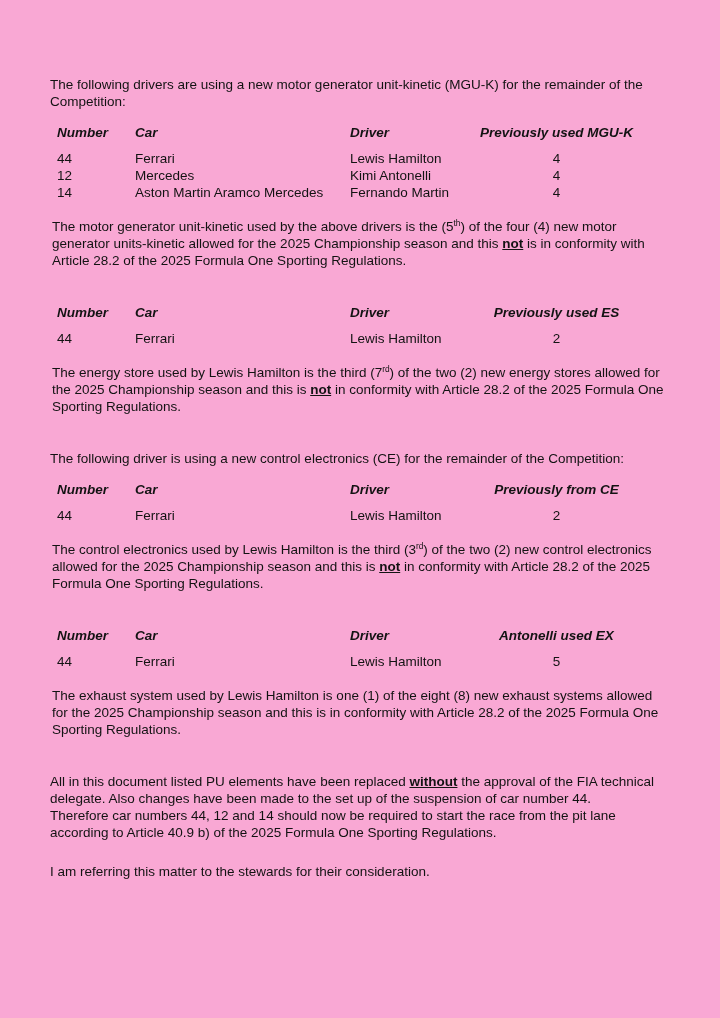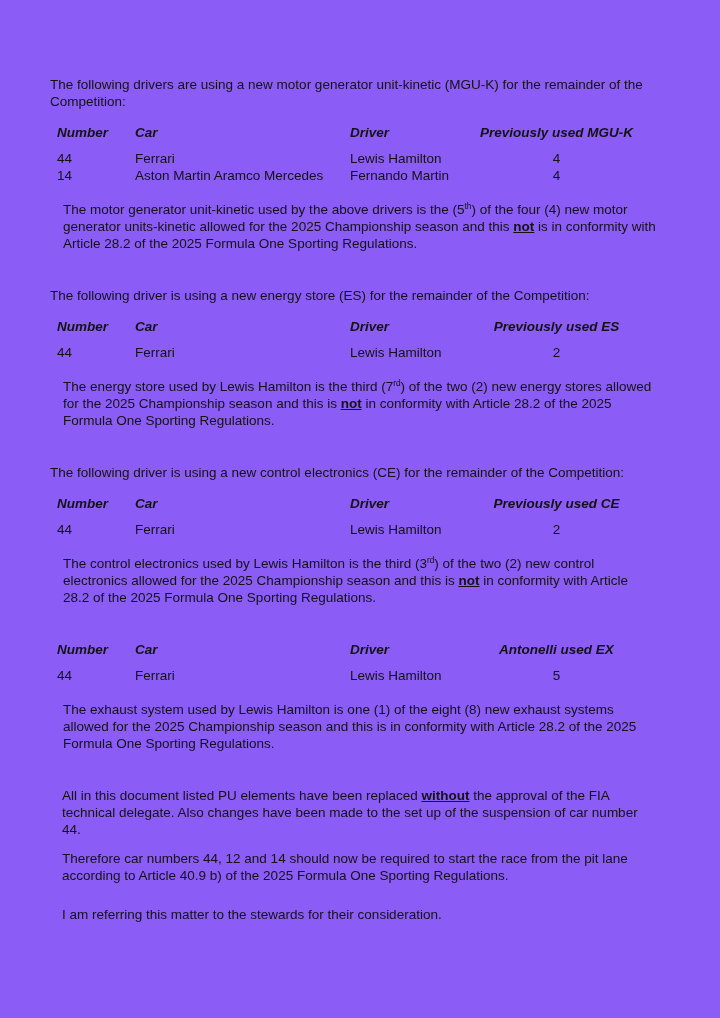--- a/index.html
+++ b/index.html
@@ -1,32 +1,32 @@
 <!DOCTYPE html>
 <html><head>
 <meta charset="utf-8">
 <style>
   html, body { margin: 0; padding: 0; background: #ffffff; }
   .page {
     position: relative;
     width: 720px;
     height: 1018px;
-    background: #8b5cf6;
+    background: #f9a8d4;
     color: #131313;
     font-family: "Liberation Sans", sans-serif;
     font-size: 13.5px;
     line-height: 17px;
     overflow: hidden;
     box-sizing: border-box;
   }
   .content {
     padding: 76px 49px 0 50px;
     box-sizing: border-box;
   }
-  .para { margin: 12px; }
+  .para { margin: 0; }
   .doc-section { margin: 0 0 35px 0; }
   .b { font-weight: bold; }
   .u { text-decoration: underline; }
   sup { font-size: 0.62em; line-height: 0; vertical-align: super; }
 
   .data-table {
     border-collapse: collapse;
     table-layout: fixed;
     width: 593px;
     margin: 14px 0 17px 7px;
@@ -47,21 +47,21 @@
     padding: 0;
     height: 17px;
     vertical-align: top;
     white-space: nowrap;
   }
   .data-table th.c, .data-table td.c { text-align: center; margin-top: 24px; }
 
   .closing-block { margin: 0 0 0 0; }
   .referral { margin-top: 22px; }
   .intro-para { margin: 0; }
-  .note-para { margin: 13px; }
+  .note-para { margin: 2px; }
 </style>
 </head>
 <body>
 
 <div class="page">
   <main class="content">
 
     <section class="doc-section">
       <p class="para intro-para"><span>The following drivers are using a new motor generator unit-kinetic (MGU-K) for the remainder of the Competition:</span></p>
       <table class="data-table">
@@ -77,35 +77,40 @@
             <th>Car</th>
             <th>Driver</th>
             <th class="c">Previously used MGU-K</th>
           </tr>
         </thead>
         <tbody>
             <tr>
               <td>44</td>
               <td>Ferrari</td>
               <td>Lewis Hamilton</td>
+              <td class="c">4</td>
+            </tr>
+            <tr>
+              <td>12</td>
+              <td>Mercedes</td>
+              <td>Kimi Antonelli</td>
               <td class="c">4</td>
             </tr>
             <tr>
               <td>14</td>
               <td>Aston Martin Aramco Mercedes</td>
               <td>Fernando Martin</td>
               <td class="c">4</td>
             </tr>
           </tbody>
       </table>
       <p class="para note-para"><span>The motor generator unit-kinetic used by the above drivers is the (5</span><sup>th</sup><span>) of the four (4) new motor generator units-kinetic allowed for the 2025 Championship season and this </span><span class="b u">not</span><span> is in conformity with Article 28.2 of the 2025 Formula One Sporting Regulations.</span></p>
     </section>
 
     <section class="doc-section">
-      <p class="para intro-para"><span>The following driver is using a new energy store (ES) for the remainder of the Competition:</span></p>
       <table class="data-table">
         <colgroup>
           <col class="w-number">
             <col class="w-car">
             <col class="w-driver">
             <col class="w-prev">
         </colgroup>
         <thead>
           <tr>
             <th>Number</th>
@@ -133,21 +138,21 @@
           <col class="w-number">
             <col class="w-car">
             <col class="w-driver">
             <col class="w-prev">
         </colgroup>
         <thead>
           <tr>
             <th>Number</th>
             <th>Car</th>
             <th>Driver</th>
-            <th class="c">Previously used CE</th>
+            <th class="c">Previously from CE</th>
           </tr>
         </thead>
         <tbody>
             <tr>
               <td>44</td>
               <td>Ferrari</td>
               <td>Lewis Hamilton</td>
               <td class="c">2</td>
             </tr>
           </tbody>

